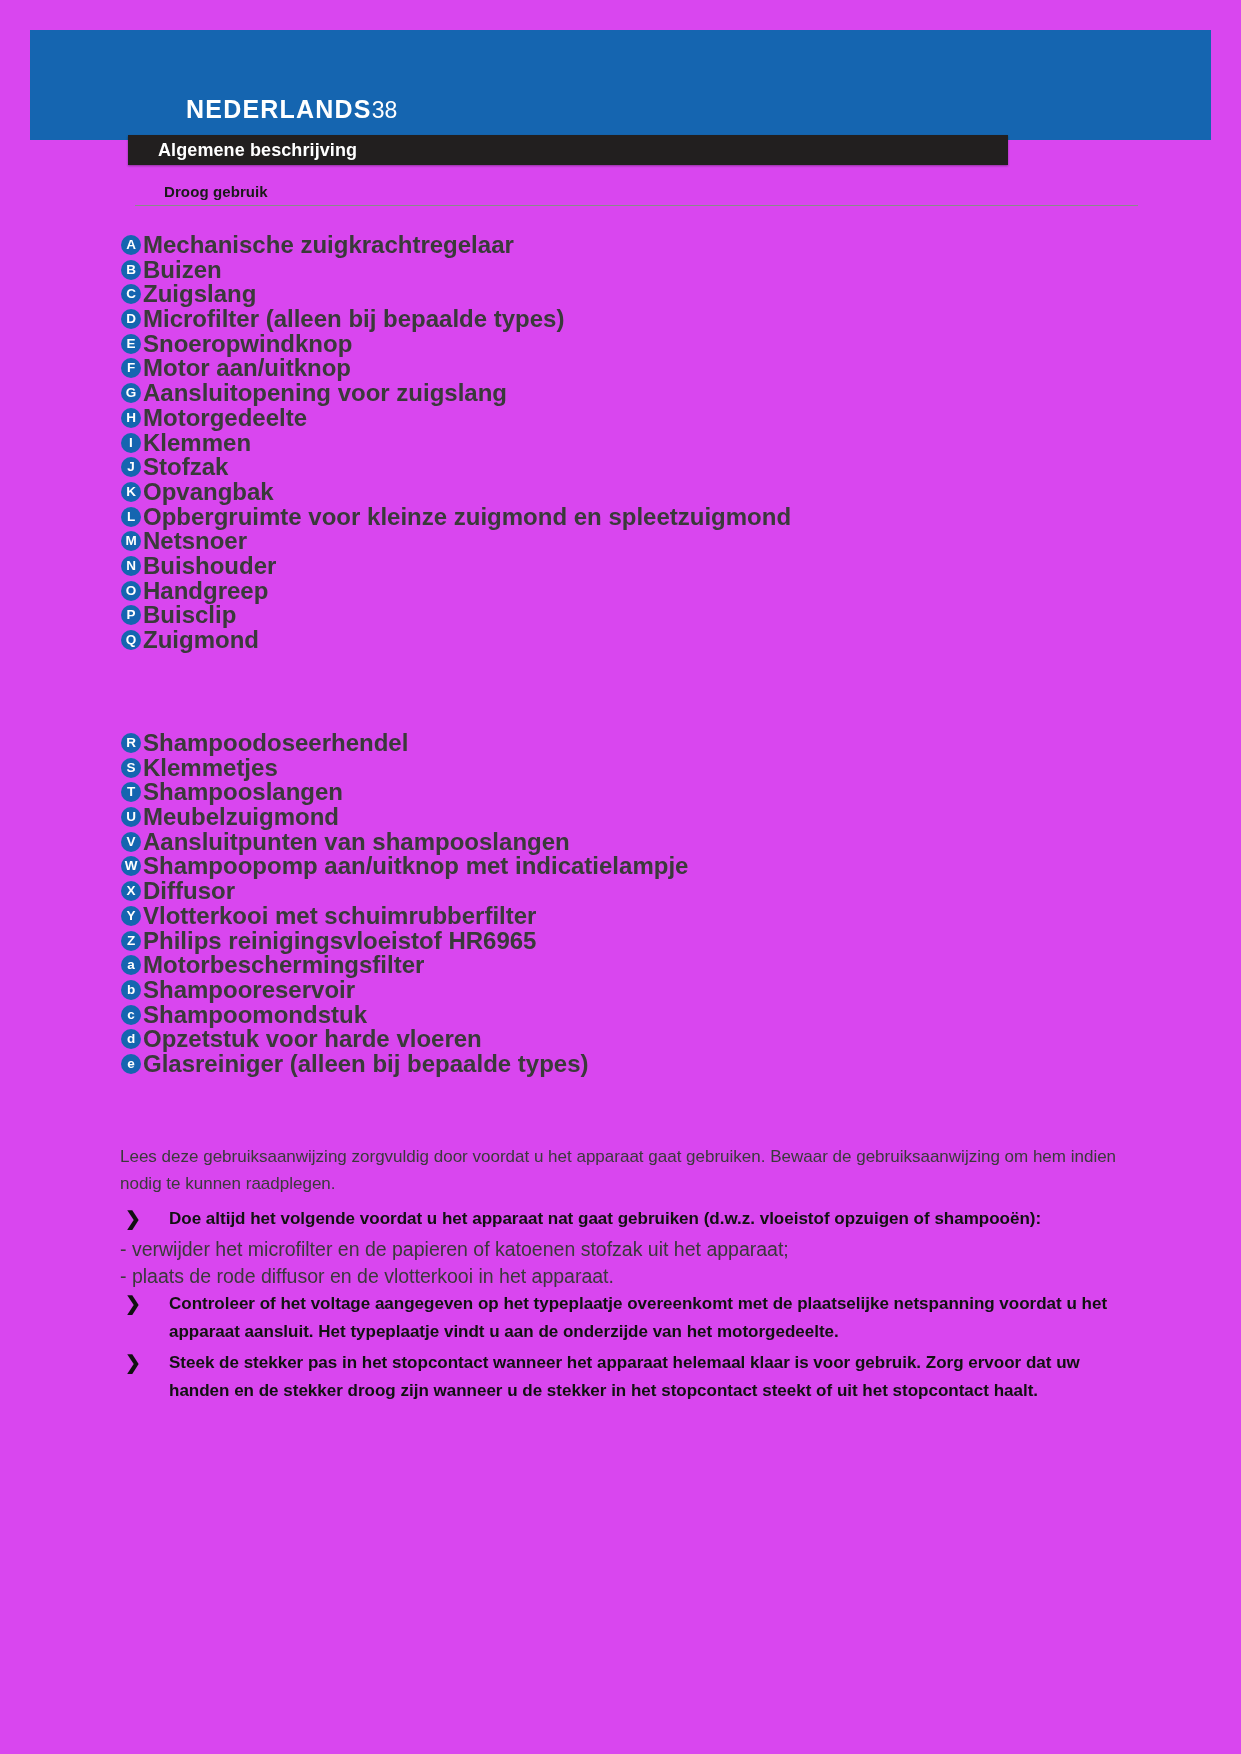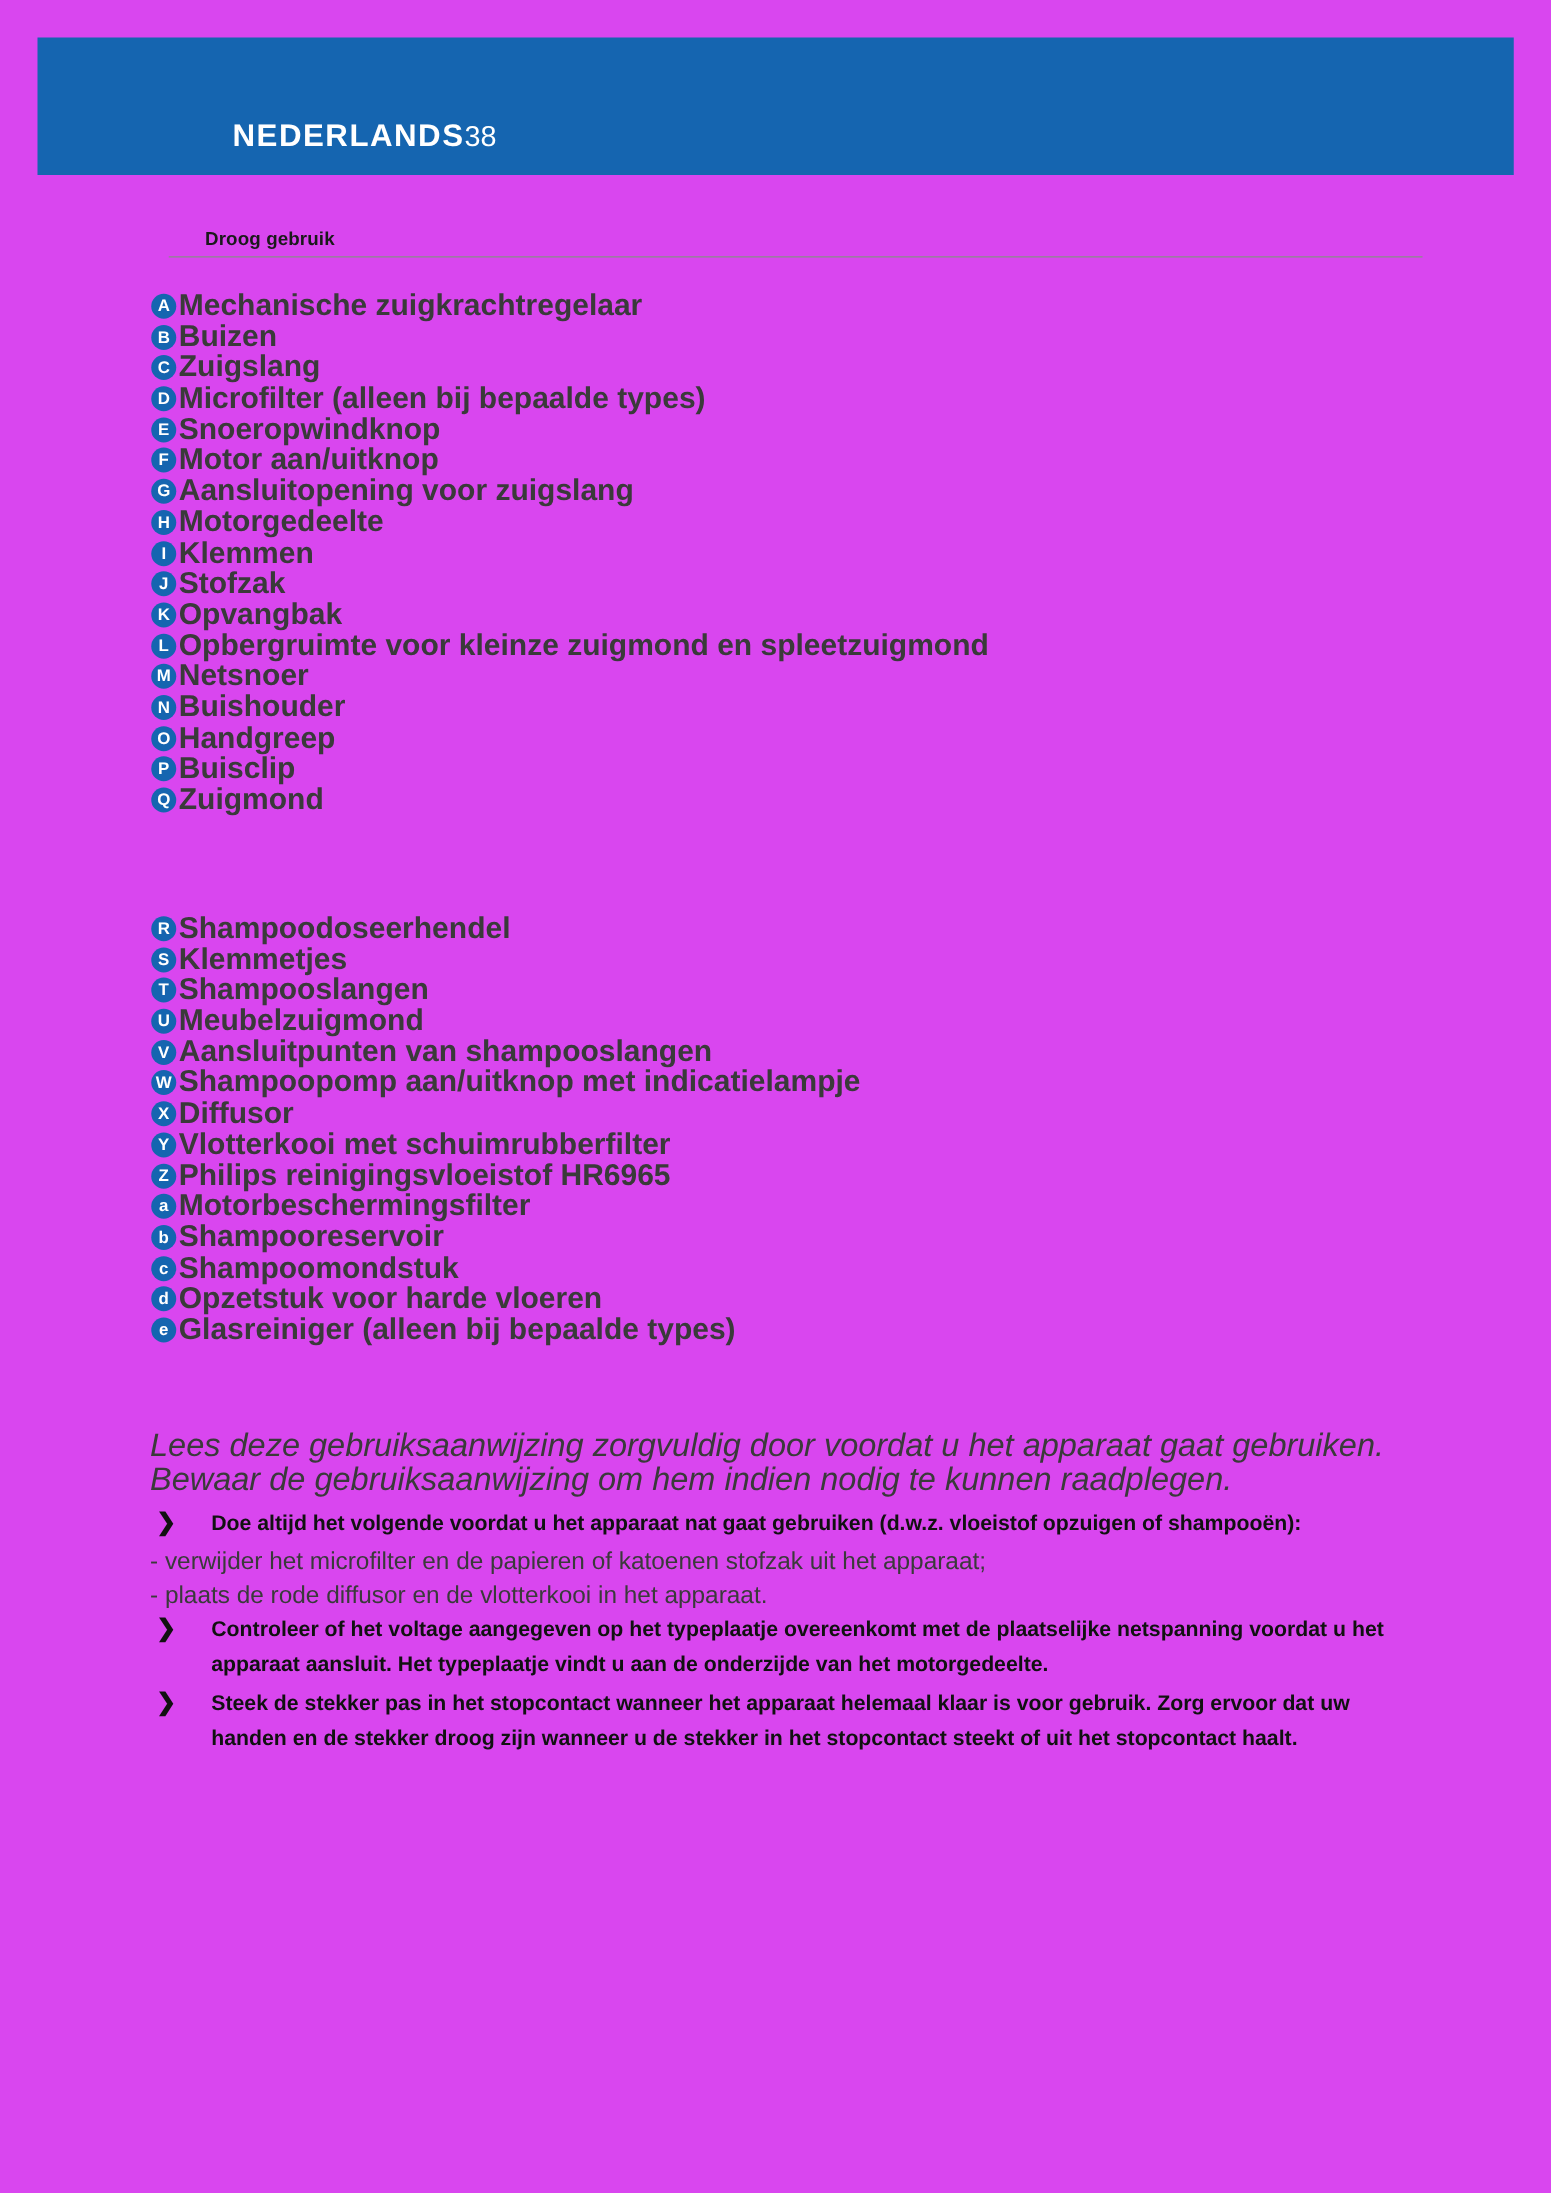--- a/index.html
+++ b/index.html
@@ -113,24 +113,23 @@
     line-height: 24px;
     margin-left: 2px;
     font-weight: 700;
   }
 
   
   .body-para {
     position: absolute;
     left: 120px;
     width: 1000px;
-    font-size: 26px;
+    font-size: 17px;
     line-height: 27px;
     color: #3a3a3a;
-    font-style: italic;
   }
   .bullets {
     position: absolute;
     left: 120px;
     width: 1010px;
   }
   .bullet-row {
     display: flex;
     align-items: flex-start;
     margin-bottom: 2px;
@@ -161,20 +160,23 @@
 </head>
 <body>
 
 <div class="page">
 
   <div class="masthead"></div>
   <div class="masthead-title">
     <span>NEDERLANDS</span><span class="pageno">38</span>
   </div>
 
+  <div class="blackbar" style="left:128px; top:135px; width:880px;">
+    <span class="blackbar-label">Algemene beschrijving</span>
+  </div>
 
   <div class="subhead" style="top:183px;">
     <div class="subhead-text">Droog gebruik</div>
     <div class="subhead-rule"></div>
   </div>
 
   <div class="letterlist" id="dry-list" style="top:233px;">
       <div class="letteritem">
         <span class="badge">A</span>
         <span class="itemtext">Mechanische zuigkrachtregelaar</span>

